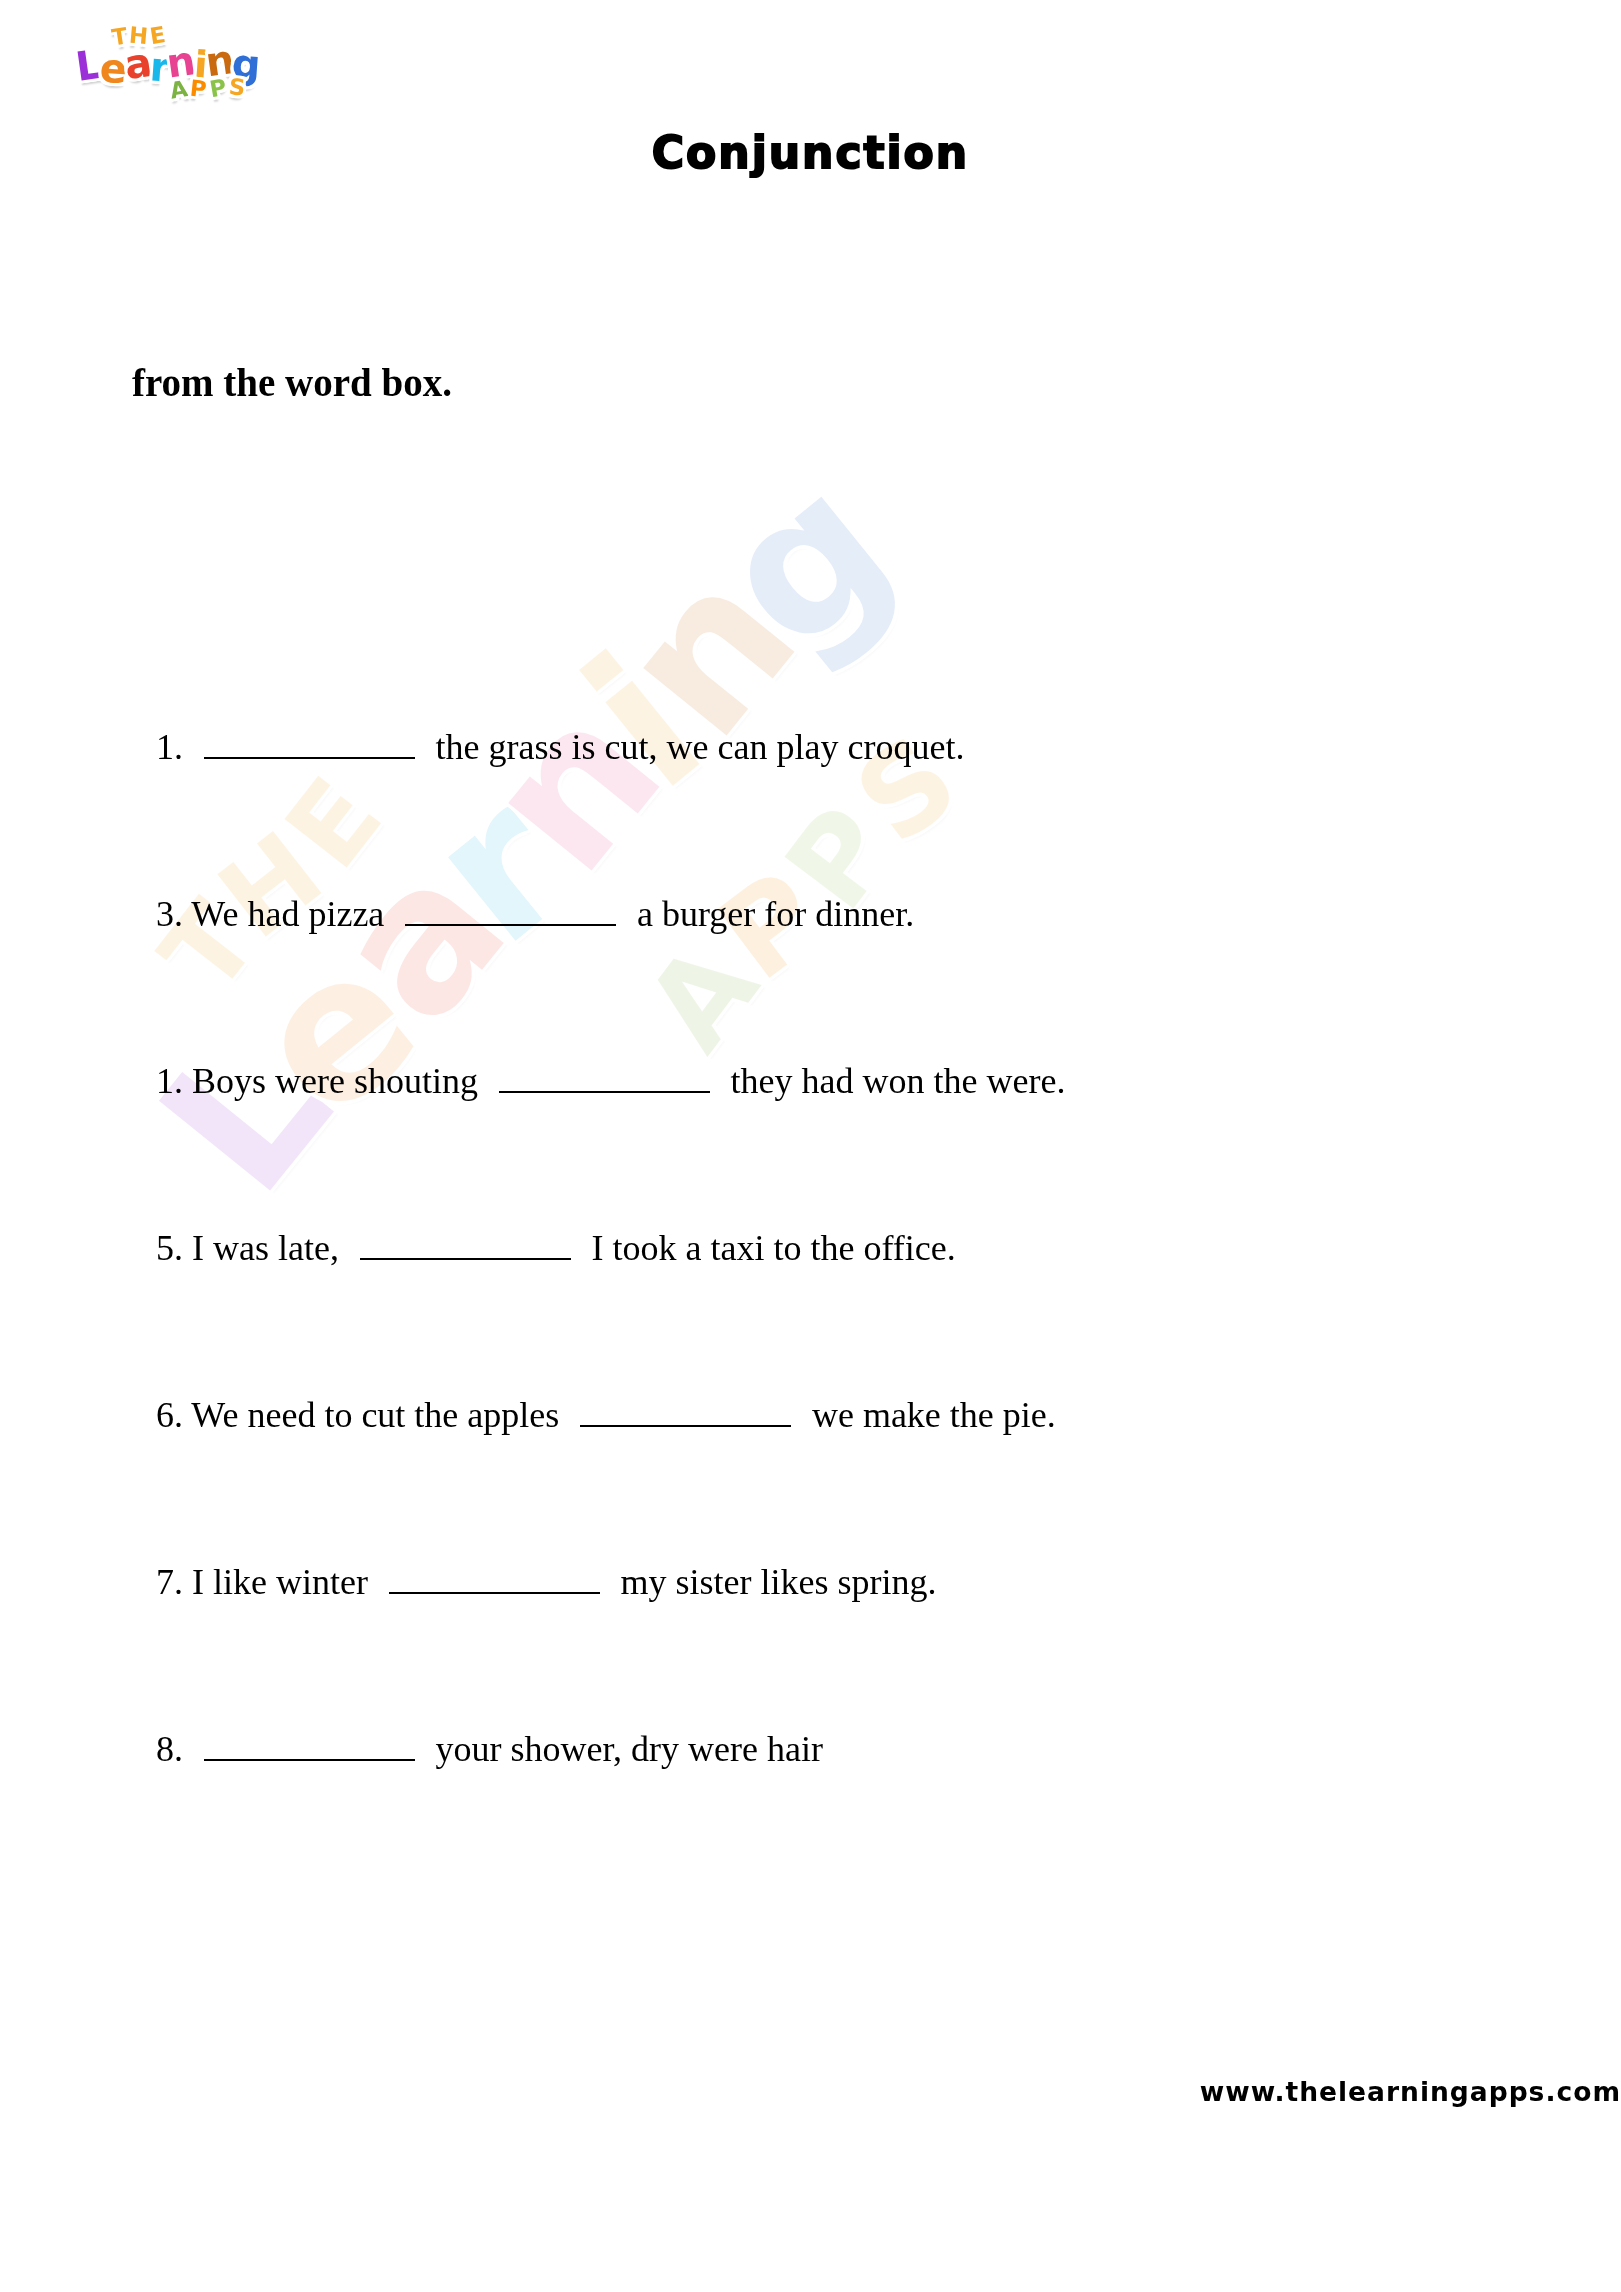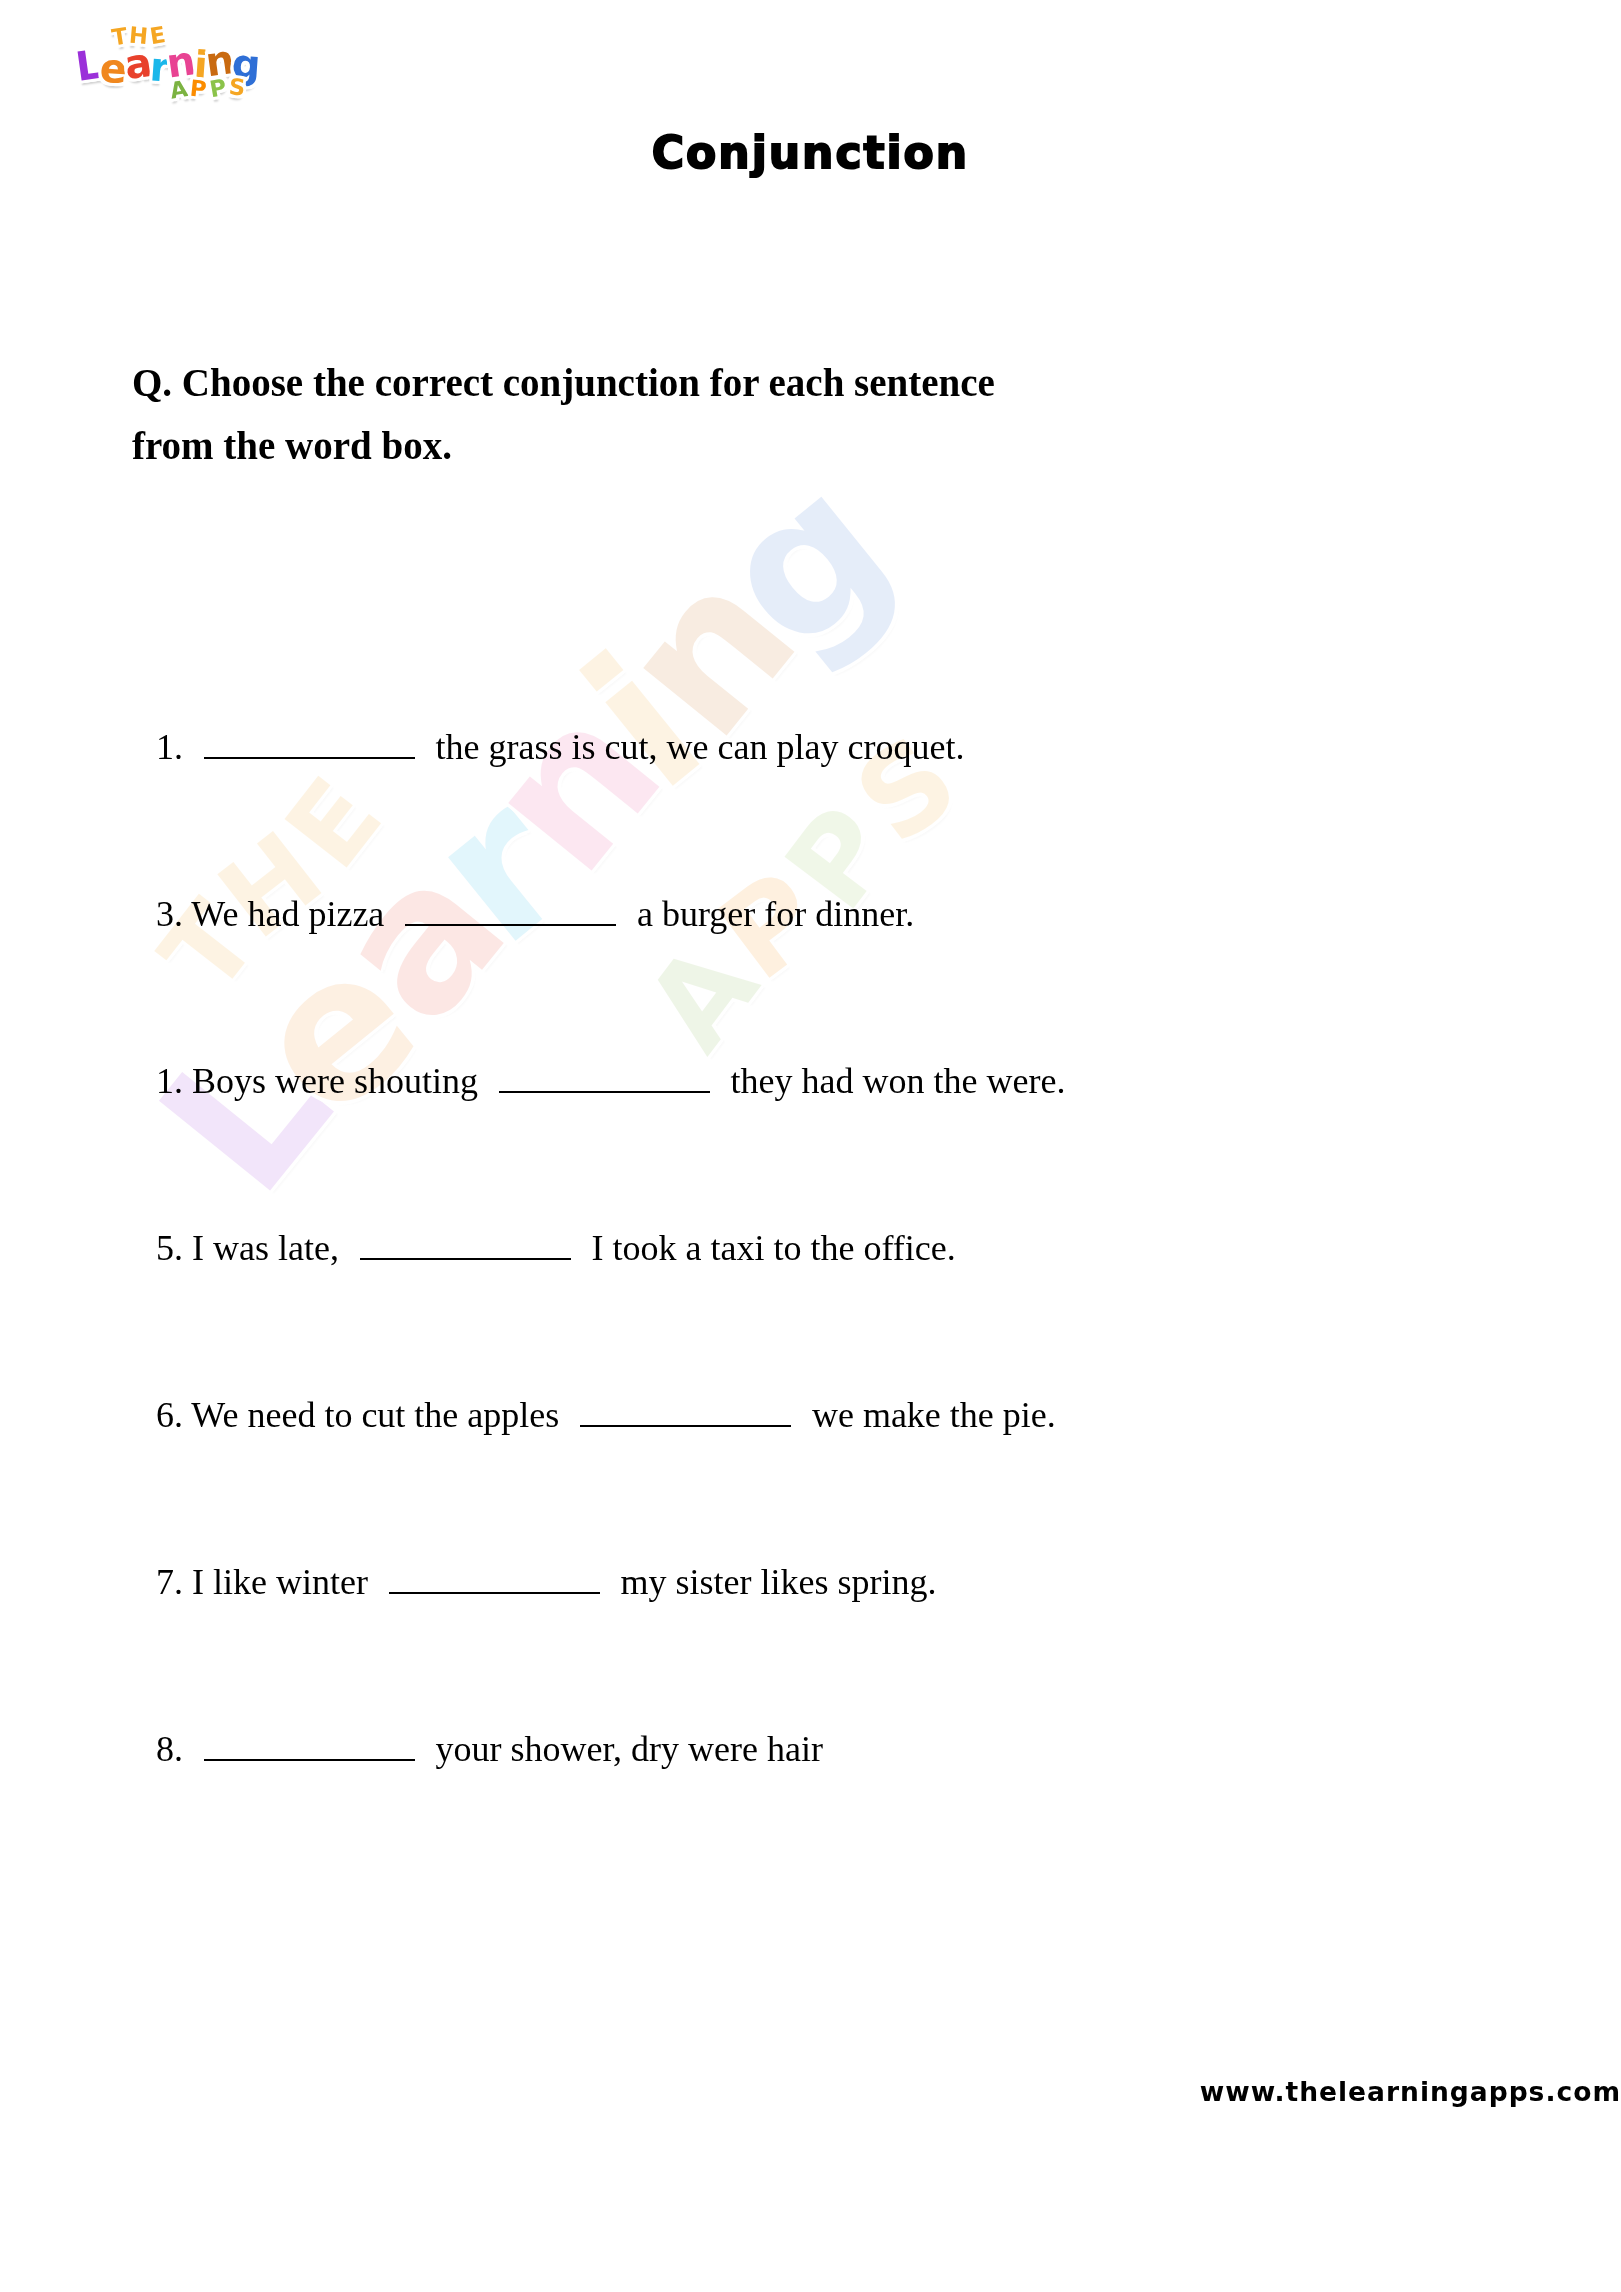--- a/index.html
+++ b/index.html
@@ -72,21 +72,20 @@
 
     <div class="bubble-logo header-logo">
       <div class="logo-top"><span style="color: rgb(245, 166, 35); transform: rotate(-7deg);">T</span><span style="color: rgb(245, 166, 35); transform: rotate(7deg);">H</span><span style="color: rgb(245, 166, 35); transform: rotate(-7deg);">E</span></div>
       <div class="logo-main"><span style="color: rgb(155, 48, 217); transform: rotate(-6deg) translateY(-2px);">L</span><span style="color: rgb(240, 135, 30); transform: rotate(6deg) translateY(2px);">e</span><span style="color: rgb(232, 65, 44); transform: rotate(-6deg) translateY(-2px);">a</span><span style="color: rgb(26, 183, 234); transform: rotate(6deg) translateY(2px);">r</span><span style="color: rgb(232, 67, 147); transform: rotate(-6deg) translateY(-2px);">n</span><span style="color: rgb(245, 166, 35); transform: rotate(6deg) translateY(2px);">i</span><span style="color: rgb(201, 106, 16); transform: rotate(-6deg) translateY(-2px);">n</span><span style="color: rgb(47, 111, 214); transform: rotate(6deg) translateY(2px);">g</span></div>
       <div class="logo-bottom"><span style="color: rgb(124, 179, 66); transform: rotate(-8deg);">A</span><span style="color: rgb(251, 140, 0); transform: rotate(8deg);">P</span><span style="color: rgb(139, 195, 74); transform: rotate(-8deg);">P</span><span style="color: rgb(245, 166, 35); transform: rotate(8deg);">S</span></div>
     </div>
 
     <div class="title">Conjunction</div>
 
     <div class="question">
-      <div>Q. Choose the correct conjunction for each sentence</div>
       <div>from the word box.</div>
     </div>
 
 
     <ul class="sentence-list">
       <li class="sentence-row">
         <span>1. </span><span class="answer-blank"></span><span> the grass is cut, we can play croquet.</span>
       </li>
 
 

